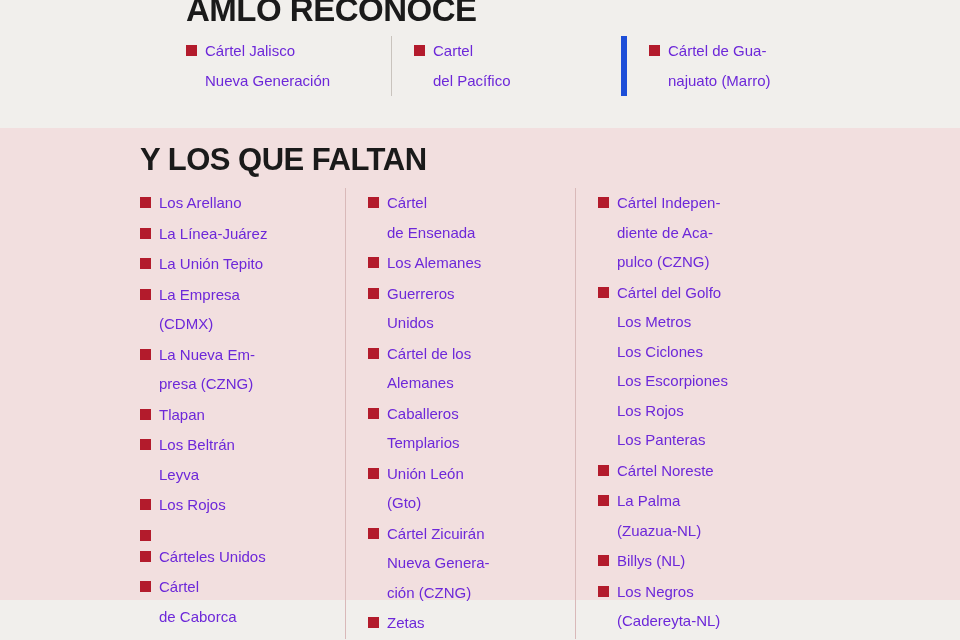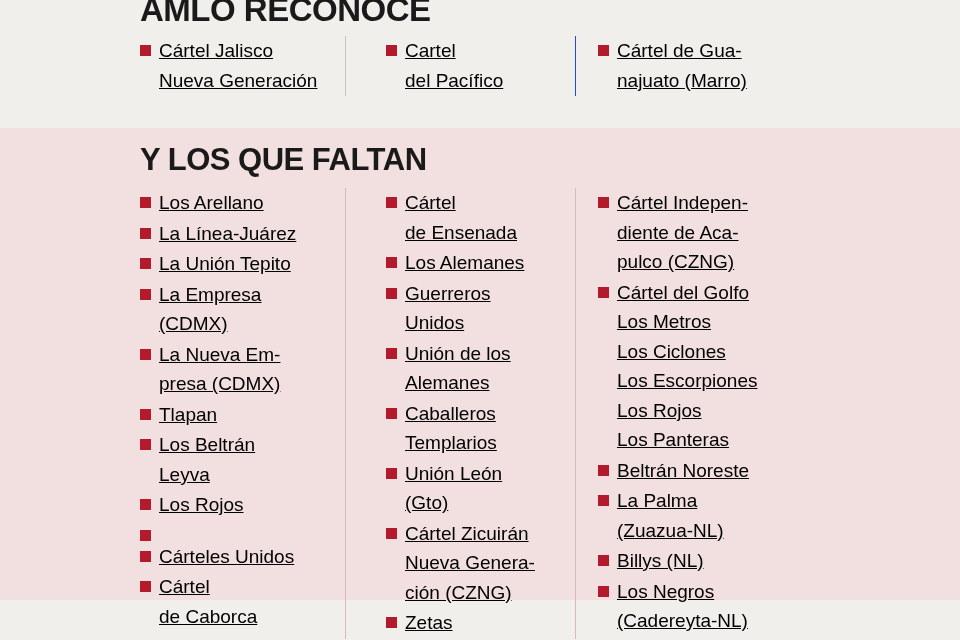--- a/index.html
+++ b/index.html
@@ -17,20 +17,21 @@
     position: relative;
     width: 960px;
     height: 640px;
   }
   
   .section-top {
     background: #f1efec;
     height: 128px;
     position: relative;
     box-sizing: border-box;
+    margin-left: 46px;
   }
   .section-bottom {
     background: #f2dfdf;
     height: 472px;
     position: relative;
     box-sizing: border-box;
   }
   .heading {
     font-weight: bold;
     color: #1a1a1a;
@@ -61,43 +62,42 @@
     position: absolute;
     left: 140px;
     top: 60px;
     display: flex;
     justify-content: flex-end;
   }
   .col {
     box-sizing: border-box;
   }
   .col-1 { width: 205px; padding-right: 14px; }
-  .col-2 { width: 230px; padding-left: 40px; border-left: 1px solid #c9c3bd; }
-  .col-3 { width: 260px; padding-left: 22px; border-left: 1px solid #1d4ed8; }
+  .col-2 { width: 230px; padding-left: 22px; border-left: 1px solid #c9c3bd; }
+  .col-3 { width: 260px; padding-left: 22px; border-left: 6px solid #1d4ed8; }
   .section-bottom .col-2,
   .section-bottom .col-3 { border-left: 1px solid #d9b9b9; }
 
   .entry {
     display: flex;
     align-items: flex-start;
     margin-bottom: 1px;
   }
   .bullet {
     width: 11px;
     height: 11px;
     background: #b31b2c;
     flex: 0 0 auto;
     margin-top: 9px;
     margin-right: 8px;
   }
   .entry-text {
-    font-size: 19px;
+    font-size: 15px;
     line-height: 29.5px;
-    color: #000000;
-    text-decoration: underline;
+    color: #6d28d9;
   }
   .entry-text.wrap { white-space: pre-line; }
 </style>
 </head>
 <body>
 
 <div class="page">
 
   <div class="section-top">
     <div class="heading heading-top">AMLO RECONOCE</div>
@@ -143,21 +143,21 @@
             <span class="entry-text wrap">La Unión Tepito</span>
           </div>
           <div class="entry">
             <span class="bullet"></span>
             <span class="entry-text wrap">La Empresa
 (CDMX)</span>
           </div>
           <div class="entry">
             <span class="bullet"></span>
             <span class="entry-text wrap">La Nueva Em-
-presa (CDMX)</span>
+presa (CZNG)</span>
           </div>
           <div class="entry">
             <span class="bullet"></span>
             <span class="entry-text wrap">Tlapan</span>
           </div>
           <div class="entry">
             <span class="bullet"></span>
             <span class="entry-text wrap">Los Beltrán
 Leyva</span>
           </div>
@@ -188,21 +188,21 @@
             <span class="bullet"></span>
             <span class="entry-text wrap">Los Alemanes</span>
           </div>
           <div class="entry">
             <span class="bullet"></span>
             <span class="entry-text wrap">Guerreros
 Unidos</span>
           </div>
           <div class="entry">
             <span class="bullet"></span>
-            <span class="entry-text wrap">Unión de los
+            <span class="entry-text wrap">Cártel de los
 Alemanes</span>
           </div>
           <div class="entry">
             <span class="bullet"></span>
             <span class="entry-text wrap">Caballeros
 Templarios</span>
           </div>
           <div class="entry">
             <span class="bullet"></span>
             <span class="entry-text wrap">Unión León
@@ -230,21 +230,21 @@
             <span class="bullet"></span>
             <span class="entry-text wrap">Cártel del Golfo
 Los Metros
 Los Ciclones
 Los Escorpiones
 Los Rojos
 Los Panteras</span>
           </div>
           <div class="entry">
             <span class="bullet"></span>
-            <span class="entry-text wrap">Beltrán Noreste</span>
+            <span class="entry-text wrap">Cártel Noreste</span>
           </div>
           <div class="entry">
             <span class="bullet"></span>
             <span class="entry-text wrap">La Palma
 (Zuazua-NL)</span>
           </div>
           <div class="entry">
             <span class="bullet"></span>
             <span class="entry-text wrap">Billys (NL)</span>
           </div>

